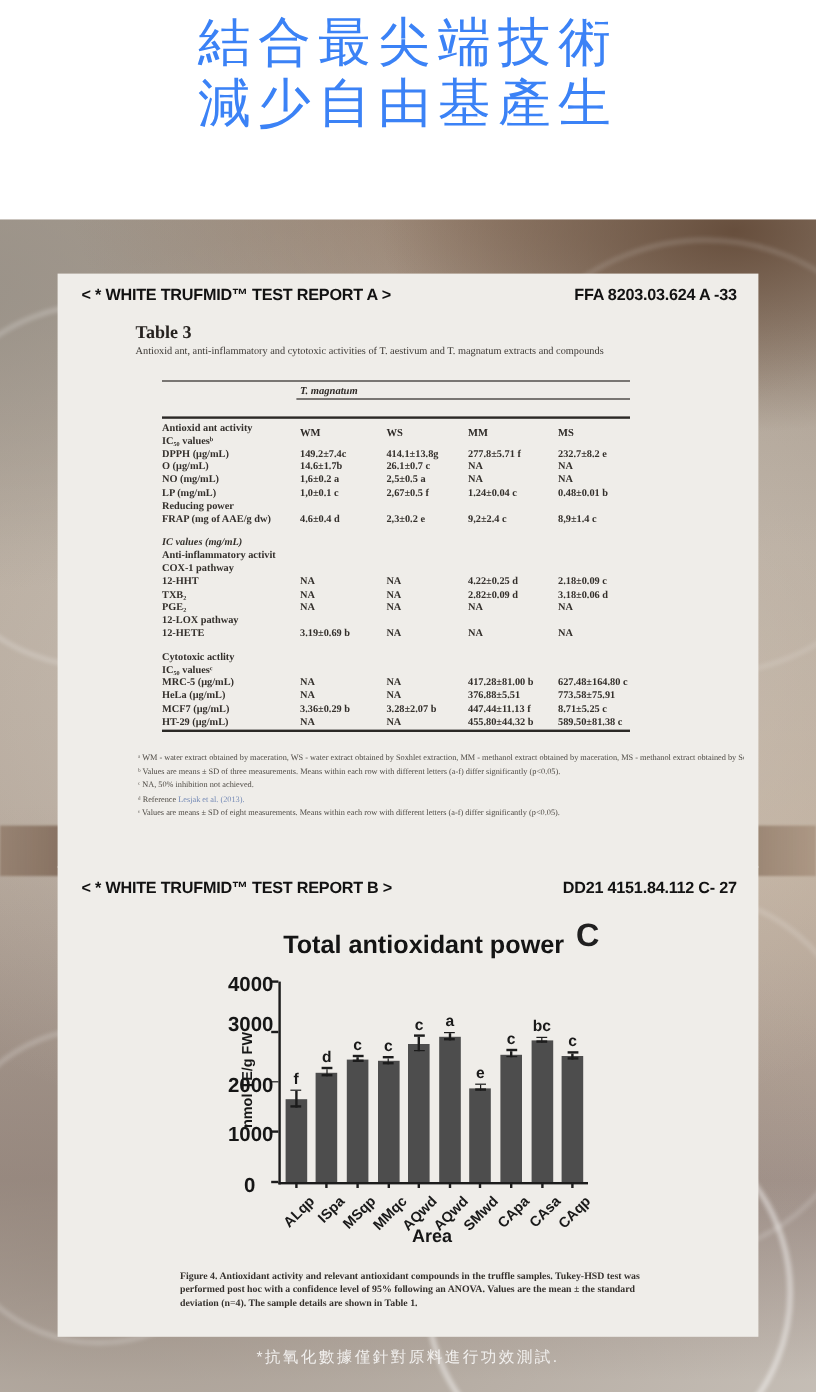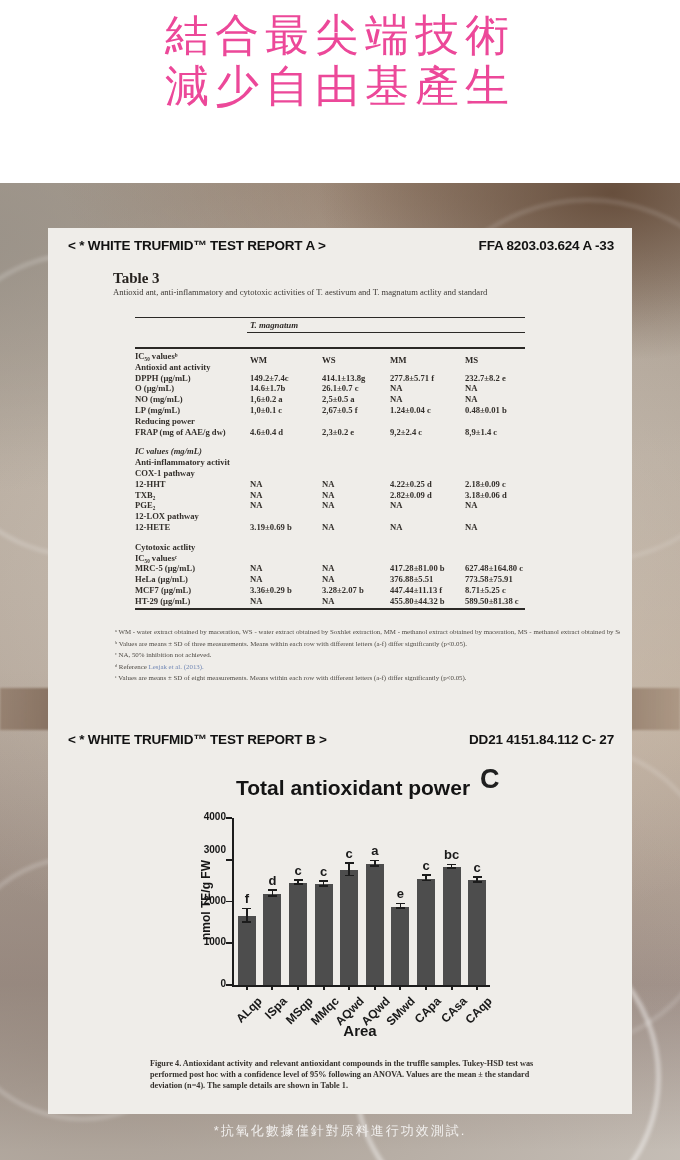--- a/index.html
+++ b/index.html
@@ -2,21 +2,21 @@
 <html><head>
 <meta charset="utf-8">
 <style>
   html,body{margin:0;padding:0;background:#ffffff;}
   .page{position:relative;width:680px;height:1160px;margin:0 auto;overflow:hidden;
         background:#ffffff;font-family:"Liberation Sans",sans-serif;}
 
   
   .hero{position:absolute;top:0;left:0;width:680px;text-align:center;z-index:3;}
   .hero h1{margin:0;font-family:"Liberation Serif","DejaVu Serif",serif;
-           font-weight:500;font-size:44px;line-height:51px;letter-spacing:6px;color:#ec4899;}
+           font-weight:500;font-size:44px;line-height:51px;letter-spacing:6px;color:#3b82f6;}
   .hero .h1a{padding-top:10px;}
   .hero .sub{margin-top:14px;font-family:"Liberation Serif","DejaVu Serif",serif;
              font-style:italic;font-size:22px;color:#141414;letter-spacing:0.2px;}
 
   
   .photo{position:absolute;left:0;top:183px;width:680px;height:977px;z-index:1;
     background:
       radial-gradient(420px 240px at 90% 1%, rgba(98,73,55,.92), rgba(98,73,55,0) 70%),
       radial-gradient(520px 300px at 62% -2%, rgba(142,113,92,.6), rgba(142,113,92,0) 70%),
       radial-gradient(560px 360px at -6% 6%, rgba(151,144,135,.85), rgba(151,144,135,0) 70%),
@@ -71,22 +71,22 @@
              font-weight:500;color:#4e4a44;}
   .footnote{white-space:nowrap;overflow:hidden;}
   .footnote .ref-link{color:#7288b5;}
 
   
   .chart-title{position:absolute;left:305px;top:54px;transform:translateX(-50%);
                font-weight:bold;font-size:21px;color:#141414;white-space:nowrap;}
   .panel-letter{position:absolute;left:432px;top:42px;font-weight:bold;font-size:27px;color:#202020;}
   .plot{position:absolute;left:184px;top:96px;width:256px;height:167px;
         border-left:2px solid #1c1c1c;border-bottom:2px solid #1c1c1c;}
-  .ytick-label{position:absolute;width:36px;text-align:right;font-weight:bold;
-               font-size:10px;color:#161616;}
+  .ytick-label{position:absolute;width:36px;text-align:center;font-weight:bold;
+               font-size:17px;color:#161616;}
   .ytick-mark{position:absolute;height:1.6px;width:6px;background:#1c1c1c;}
   .bar{position:absolute;bottom:0;background:#4d4d4d;}
   .wh-line,.wh-cap{position:absolute;background:#1c1c1c;}
   .bar-letter{position:absolute;width:24px;text-align:center;font-weight:bold;
               font-size:13px;color:#1a1a1a;}
   .xtick-mark{position:absolute;width:2px;height:5px;background:#1c1c1c;}
   .xtick-label{position:absolute;font-weight:bold;font-size:12px;color:#191919;
                white-space:nowrap;transform:translateX(-100%) rotate(-45deg);
                transform-origin:100% 0%;}
   .ylab{position:absolute;left:78px;top:171px;width:160px;text-align:center;
@@ -122,39 +122,39 @@
     <div class="ring r5"></div>
     <div class="ring r6"></div>
   </div>
 
   <section class="card card-a">
     <div class="card-head">
       <span>&lt; * WHITE TRUFMID™  TEST  REPORT A &gt;</span>
       <span>FFA 8203.03.624 A -33</span>
     </div>
     <div class="tbl-label">Table 3</div>
-    <div class="tbl-caption">Antioxid ant, anti-inflammatory and cytotoxic activities of T. aestivum and T. magnatum actlity and standard</div>
+    <div class="tbl-caption">Antioxid ant, anti-inflammatory and cytotoxic activities of T. aestivum and T. magnatum extracts and compounds</div>
 
     <div class="tbl">
       <div class="rule top"></div>
       <span class="grp-name">T. magnatum</span>
       <div class="rule grp"></div>
       <div id="colHead">
           <span class="colhead" style="left: 115px;">WM</span>
           <span class="colhead" style="left: 187px;">WS</span>
           <span class="colhead" style="left: 255px;">MM</span>
           <span class="colhead" style="left: 330px;">MS</span>
         </div>
       <div class="rule head"></div>
       <div class="tbody" id="tbody">
+          <div class="t-row section">
+            <span class="t-label">Antioxid ant activity</span>
+          </div>
           <div class="t-row sub">
             <span class="t-label">IC₅₀ valuesᵇ</span>
-          </div>
-          <div class="t-row section">
-            <span class="t-label">Antioxid ant activity</span>
           </div>
           <div class="t-row data">
             <span class="t-label">DPPH (μg/mL)</span>
             <span class="t-cell">149.2±7.4c</span>
             <span class="t-cell">414.1±13.8g</span>
             <span class="t-cell">277.8±5.71 f</span>
             <span class="t-cell">232.7±8.2 e</span>
           </div>
           <div class="t-row data">
             <span class="t-label">O (μg/mL)</span>

